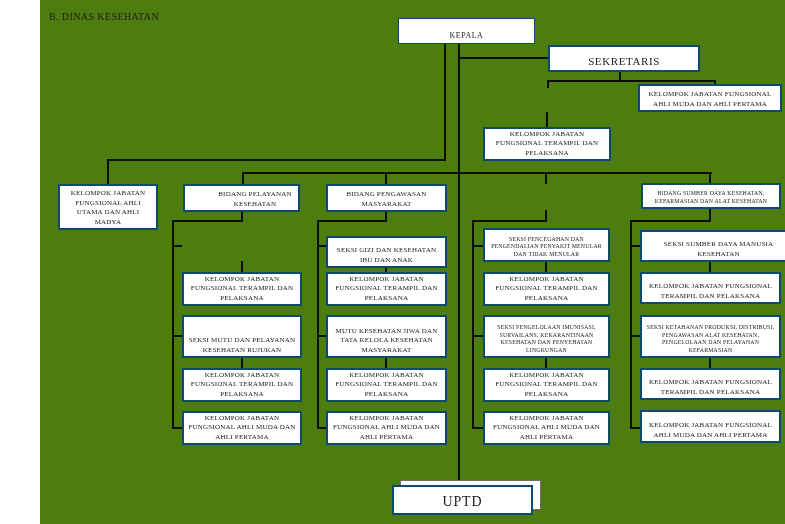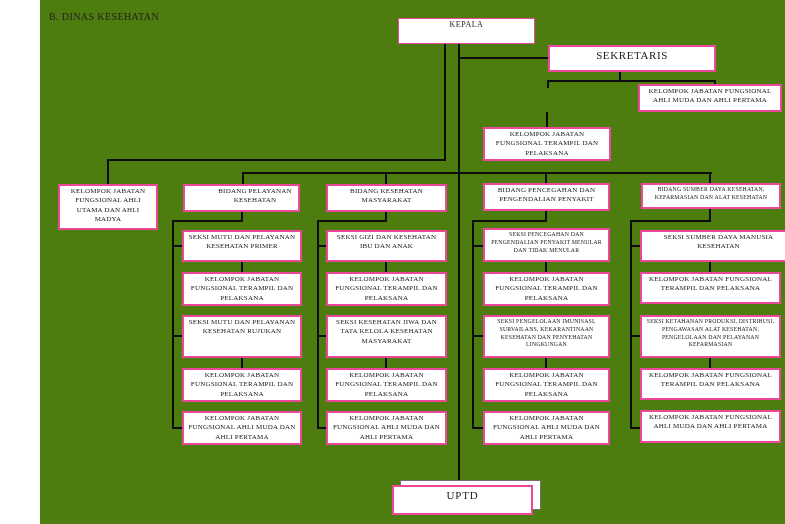--- a/index.html
+++ b/index.html
@@ -21,37 +21,37 @@
     position: absolute;
     left: 9px;
     top: 11px;
     font-size: 10px;
     letter-spacing: 0.4px;
     color: #222;
   }
   .obox {
     position: absolute;
     background: #fff;
-    border: 2px solid #ec4899;
+    border: 2px solid #0c4a6e;
     display: flex;
-    align-items: flex-start;
+    align-items: flex-end;
     justify-content: center;
     text-align: center;
     box-sizing: border-box;
     padding: 1px 3px;
     font-size: 7px;
     line-height: 1.35;
     letter-spacing: 0.2px;
     color: #222;
   }
   .thin { border-width: 1px; }
   .fs-l  { font-size: 11px; letter-spacing: 0.6px; }
   .fs-m  { font-size: 8px;  letter-spacing: 0.5px; }
   .fs-s  { font-size: 5.8px; }
-  .fs-u  { font-size: 11px; letter-spacing: 0.8px; }
+  .fs-u  { font-size: 14px; letter-spacing: 0.8px; }
   .ln {
     position: absolute;
     background: #0d0d0d;
   }
   .ln.h { height: 2px; }
   .ln.v { width: 2px; }
   .shadowbox {
     position: absolute;
     background: #fff;
     border: 1.5px solid #6f6f6f;
@@ -121,74 +121,68 @@
   <div class="ln h" style="left:590px;top:245px;width:10px;"></div>
   <div class="ln h" style="left:590px;top:335px;width:10px;"></div>
   <div class="ln h" style="left:590px;top:427px;width:10px;"></div>
   <div class="ln v" style="left:669px;top:261px;height:11px;"></div>
   <div class="ln v" style="left:669px;top:357px;height:11px;"></div>
 
   <div class="obox thin fs-m" style="left:358px;top:18px;width:137px;height:26px;">
     <span>KEPALA</span>
   </div>
 
-  <div class="obox fs-l" style="left:508px;top:45px;width:168px;height:27px;">
+  <div class="obox fs-l" style="left:508px;top:45px;width:152px;height:27px;">
     <span>SEKRETARIS</span>
   </div>
 
 
   <div class="obox" style="left:598px;top:84px;width:144px;height:28px;">
     <span>KELOMPOK JABATAN FUNGSIONAL AHLI MUDA DAN AHLI PERTAMA</span>
   </div>
 
   <div class="obox" style="left:443px;top:127px;width:128px;height:34px;">
     <span>KELOMPOK JABATAN FUNGSIONAL TERAMPIL DAN PELAKSANA</span>
   </div>
 
   <div class="obox" style="left:18px;top:184px;width:100px;height:46px;">
     <span>KELOMPOK JABATAN FUNGSIONAL AHLI UTAMA DAN AHLI MADYA</span>
   </div>
 
   <div class="obox" style="left:143px;top:184px;width:117px;height:28px;padding-left:30px;">
     <span>BIDANG PELAYANAN KESEHATAN</span>
   </div>
   <div class="obox" style="left:286px;top:184px;width:121px;height:28px;">
-    <span>BIDANG KESEHATAN MASYARAKAT</span>
-  </div>
-  <div class="obox" style="left:443px;top:183px;width:127px;height:28px;">
-    <span>BIDANG PENCEGAHAN DAN PENGENDALIAN PENYAKIT</span>
+    <span>BIDANG PENGAWASAN MASYARAKAT</span>
   </div>
   <div class="obox fs-s" style="left:601px;top:183px;width:140px;height:26px;">
     <span>BIDANG SUMBER DAYA KESEHATAN, KEFARMASIAN DAN ALAT KESEHATAN</span>
   </div>
 
-  <div class="obox" style="left:142px;top:230px;width:120px;height:32px;">
-    <span>SEKSI MUTU DAN PELAYANAN KESEHATAN PRIMER</span>
-  </div>
   <div class="obox" style="left:142px;top:272px;width:120px;height:34px;">
     <span>KELOMPOK JABATAN FUNGSIONAL TERAMPIL DAN PELAKSANA</span>
   </div>
   <div class="obox" style="left:142px;top:315px;width:120px;height:43px;">
     <span>SEKSI MUTU DAN PELAYANAN KESEHATAN RUJUKAN</span>
   </div>
   <div class="obox" style="left:142px;top:368px;width:120px;height:34px;">
     <span>KELOMPOK JABATAN FUNGSIONAL TERAMPIL DAN PELAKSANA</span>
   </div>
   <div class="obox" style="left:142px;top:411px;width:120px;height:34px;">
     <span>KELOMPOK JABATAN FUNGSIONAL AHLI MUDA DAN AHLI PERTAMA</span>
   </div>
 
-  <div class="obox" style="left:286px;top:230px;width:121px;height:32px;">
+  <div class="obox" style="left:286px;top:236px;width:121px;height:32px;">
     <span>SEKSI GIZI DAN KESEHATAN IBU DAN ANAK</span>
   </div>
   <div class="obox" style="left:286px;top:272px;width:121px;height:34px;">
     <span>KELOMPOK JABATAN FUNGSIONAL TERAMPIL DAN PELAKSANA</span>
   </div>
   <div class="obox" style="left:286px;top:315px;width:121px;height:43px;">
-    <span>SEKSI KESEHATAN JIWA DAN TATA KELOLA KESEHATAN MASYARAKAT</span>
+    <span>MUTU KESEHATAN JIWA DAN TATA KELOLA KESEHATAN MASYARAKAT</span>
   </div>
   <div class="obox" style="left:286px;top:368px;width:121px;height:34px;">
     <span>KELOMPOK JABATAN FUNGSIONAL TERAMPIL DAN PELAKSANA</span>
   </div>
   <div class="obox" style="left:286px;top:411px;width:121px;height:34px;">
     <span>KELOMPOK JABATAN FUNGSIONAL AHLI MUDA DAN AHLI PERTAMA</span>
   </div>
 
   <div class="obox fs-s" style="left:443px;top:228px;width:127px;height:34px;">
     <span>SEKSI PENCEGAHAN DAN PENGENDALIAN PENYAKIT MENULAR DAN TIDAK MENULAR</span>

